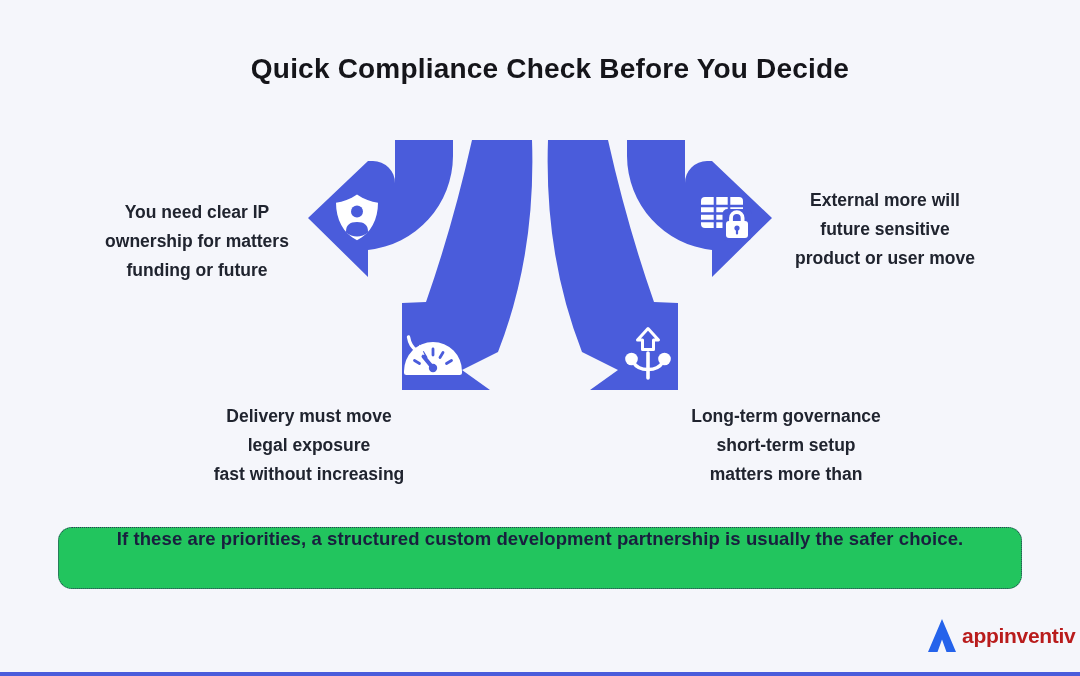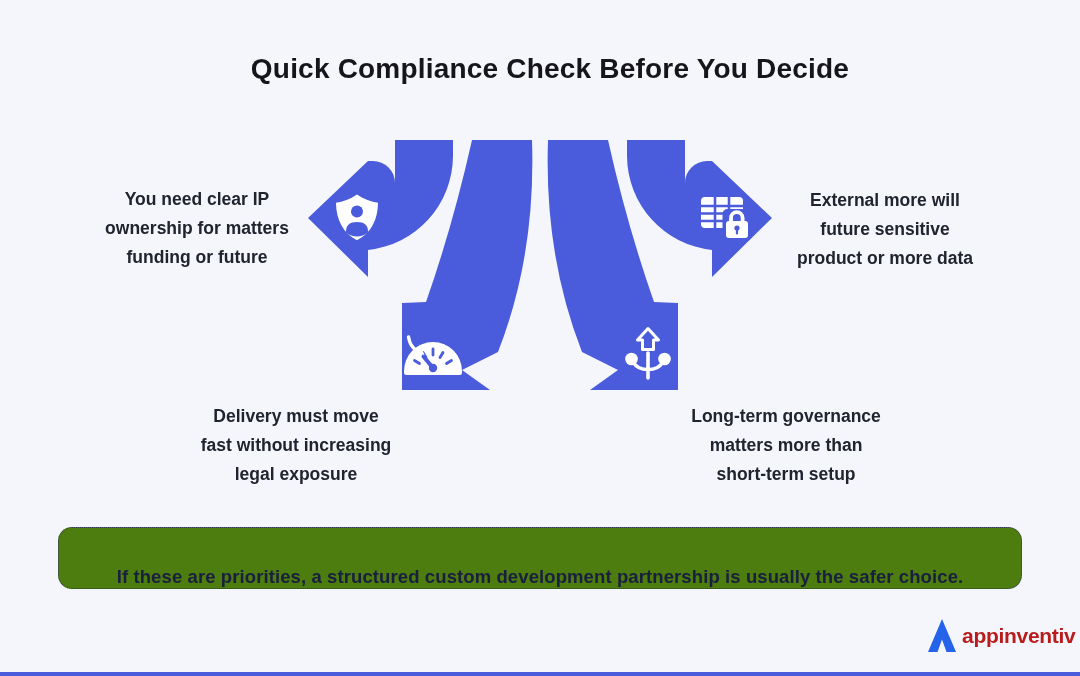--- a/index.html
+++ b/index.html
@@ -31,34 +31,34 @@
   .label {
     position: absolute;
     width: 230px;
     text-align: center;
     font-size: 17.5px;
     font-weight: 600;
     line-height: 29px;
     color: #20242f;
   }
   .label span { display: block; }
-  .label.tl { left: 82px;  top: 185px; }
+  .label.tl { left: 82px;  top: 198px; }
   .label.tr { left: 770px; top: 186px; }
-  .label.bl { left: 181px; top: 402px; }
+  .label.bl { left: 194px; top: 402px; }
   .label.br { left: 671px; top: 402px; text-align: center; }
 
   .callout {
     position: absolute;
     left: 58px; top: 527px;
     width: 964px; height: 62px;
-    background: #4d7c0f;
+    background: #22c55e;
     border: 1.6px dotted #2e3556;
     border-radius: 14px;
     display: flex;
-    align-items: flex-end;
+    align-items: flex-start;
     justify-content: center;
   }
   .callout-text {
     font-size: 18.5px;
     font-weight: 600;
     color: #191f3e;
     letter-spacing: 0.1px;
   }
 
   .logo {
@@ -140,33 +140,33 @@
 
   <div class="label tl">
     <span>You need clear IP</span>
     <span>ownership for matters</span>
     <span>funding or future</span>
   </div>
 
   <div class="label tr">
     <span>External more will</span>
     <span>future sensitive</span>
-    <span>product or more data</span>
+    <span>product or user move</span>
   </div>
 
   <div class="label bl">
     <span>Delivery must move</span>
+    <span>legal exposure</span>
     <span>fast without increasing</span>
-    <span>legal exposure</span>
   </div>
 
   <div class="label br">
     <span>Long-term governance</span>
+    <span>short-term setup</span>
     <span>matters more than</span>
-    <span>short-term setup</span>
   </div>
 
   <div class="callout">
     <div class="callout-text">If these are priorities, a structured custom development partnership is usually the safer choice.</div>
   </div>
 
   <div class="logo">
     <svg width="28" height="33" viewBox="0 0 28 33">
       <path d="M14 0 L28 33 L18.5 33 L14 20.5 L9.5 33 L0 33 Z" fill="#2563eb"></path>
     </svg>

